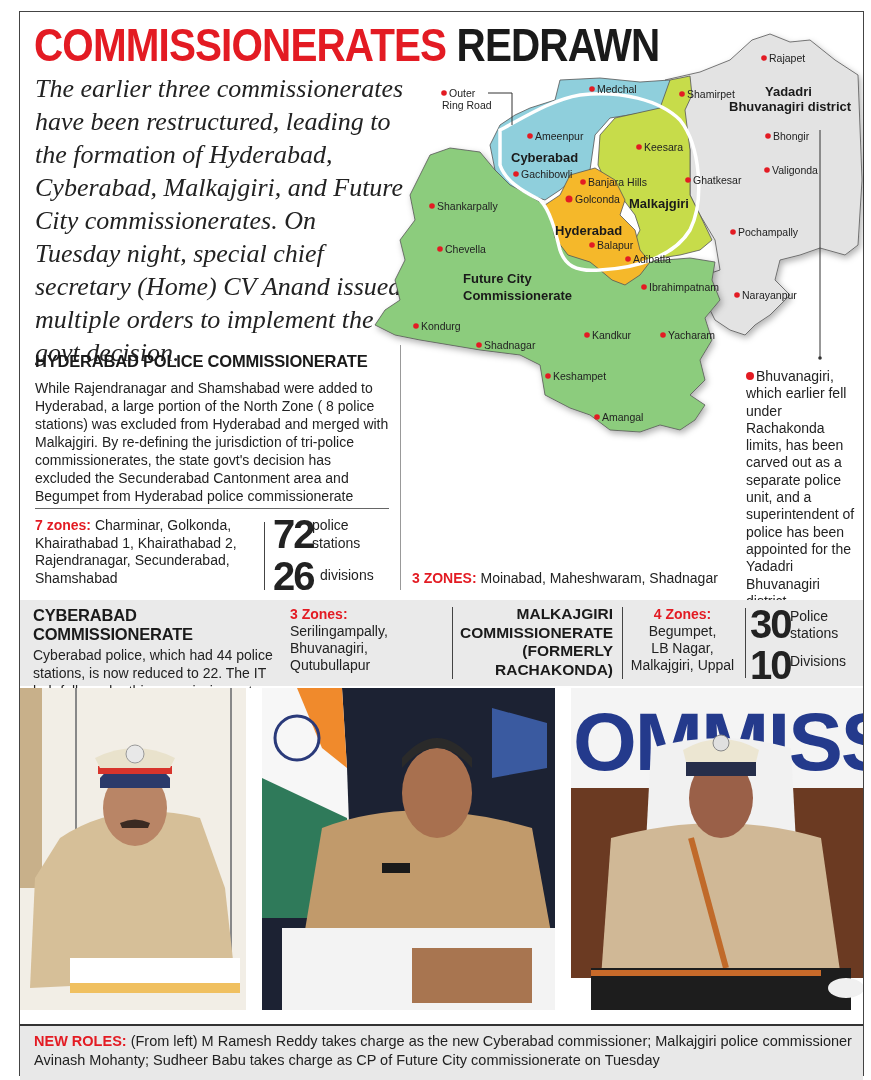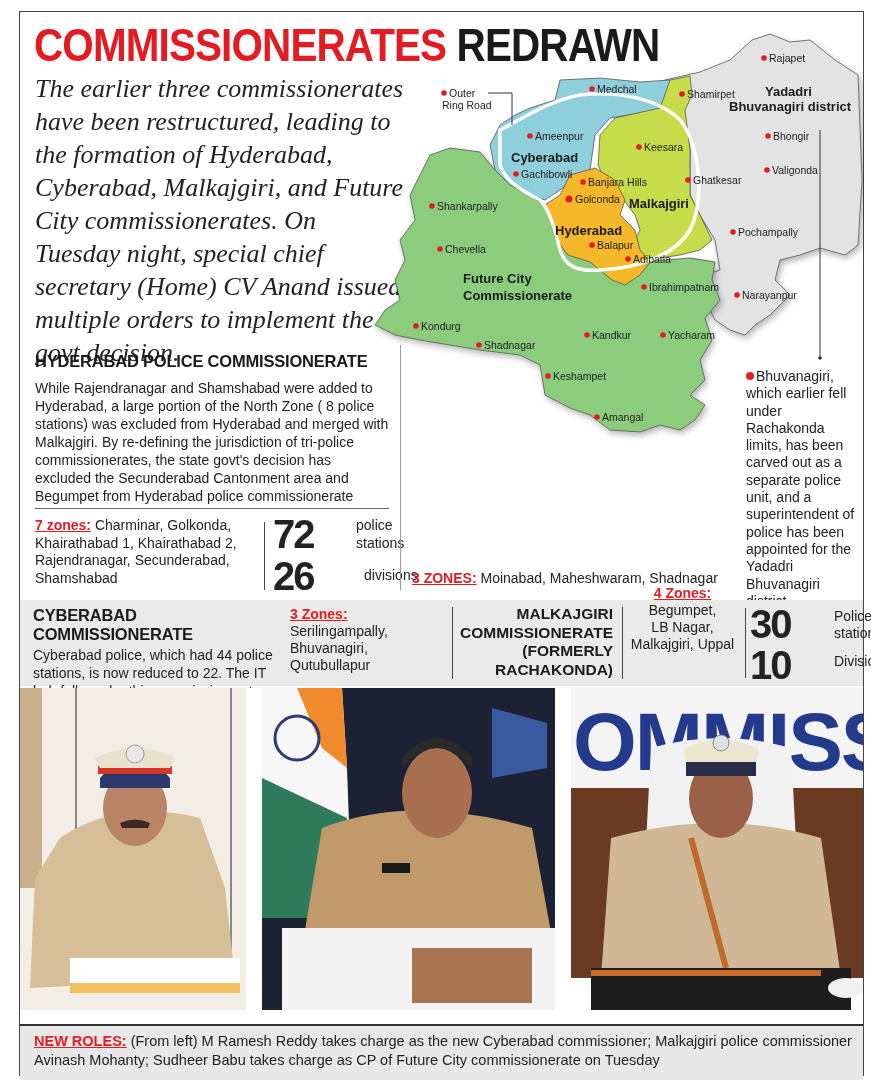--- a/index.html
+++ b/index.html
@@ -9,35 +9,35 @@
   .headline .red{color:#e31b23;}
   .headline .black{color:#1a1a1a;}
   .intro{position:absolute;left:35px;top:72px;width:372px;font-family:"Liberation Serif",serif;font-style:italic;font-size:26px;line-height:33px;color:#222;}
   .map{position:absolute;left:370px;top:30px;width:494px;height:420px;}
   .sect-title{font-weight:bold;font-size:16.5px;color:#1a1a1a;letter-spacing:-0.2px;}
   .body-text{font-size:14px;line-height:18px;color:#222;}
   .hyd{position:absolute;left:35px;top:352px;width:355px;}
   .hyd .body-text{margin-top:8px;}
   .hyd-line{position:absolute;left:35px;top:508px;width:354px;height:1px;background:#666;}
   .hyd-zones{position:absolute;left:35px;top:517px;width:225px;font-size:14px;line-height:17.5px;}
-  .red-label{color:#e31b23;font-weight:bold;text-decoration:underline;}
+  .red-label{color:#e31b23;font-weight:bold;}
   .vbar{position:absolute;width:1px;background:#444;}
   .bignum{position:absolute;font-size:40px;line-height:40px;color:#222;font-weight:bold;letter-spacing:-2px;}
-  .numlabel{position:absolute;font-size:14px;line-height:16px;color:#222;margin-left:44px;}
+  .numlabel{position:absolute;font-size:14px;line-height:16px;color:#222;}
   .fourth{position:absolute;left:412px;top:472px;width:330px;}
   .fourth .body-text{margin-top:4px;}
   .fourth-zones{position:absolute;left:412px;top:570px;font-size:14px;white-space:nowrap;}
   .bhuv{position:absolute;left:746px;top:368px;width:115px;font-size:14px;line-height:17.3px;}
   .dot{display:inline-block;width:8px;height:8px;border-radius:50%;background:#e31b23;margin-right:2px;vertical-align:1px;}
   .gray-band{position:absolute;left:20px;top:600px;width:843px;height:86px;background:#eaeaea;}
   .cyb{position:absolute;left:33px;top:606px;width:250px;}
   .cyb .body-text{margin-top:2px;}
   .cyb-zones{position:absolute;left:290px;top:606px;width:160px;font-size:14px;line-height:17px;}
   .malk{position:absolute;left:455px;top:605px;width:158px;text-align:right;font-weight:bold;font-size:15.5px;line-height:18.5px;color:#1a1a1a;}
-  .malk-zones{position:absolute;left:625px;top:585px;width:115px;font-size:14px;line-height:17px;text-align:center;}
+  .malk-zones{position:absolute;left:625px;top:606px;width:115px;font-size:14px;line-height:17px;text-align:center;}
   .photos{position:absolute;left:20px;top:688px;width:843px;height:327px;background:#fff;}
   .photo{position:absolute;top:0;height:322px;overflow:hidden;}
   .caption{position:absolute;left:20px;top:1024px;width:843px;height:56px;background:#e8e8e8;border-top:2px solid #333;}
   .caption-text{position:absolute;left:14px;top:6px;width:820px;font-size:14.5px;line-height:19px;color:#222;}
   .maplabel{font-family:"Liberation Sans",sans-serif;font-size:10.5px;fill:#222;}
   .regionlabel{font-family:"Liberation Sans",sans-serif;font-size:13px;font-weight:bold;fill:#1a1a1a;}
 </style>
 </head>
 <body>
 

